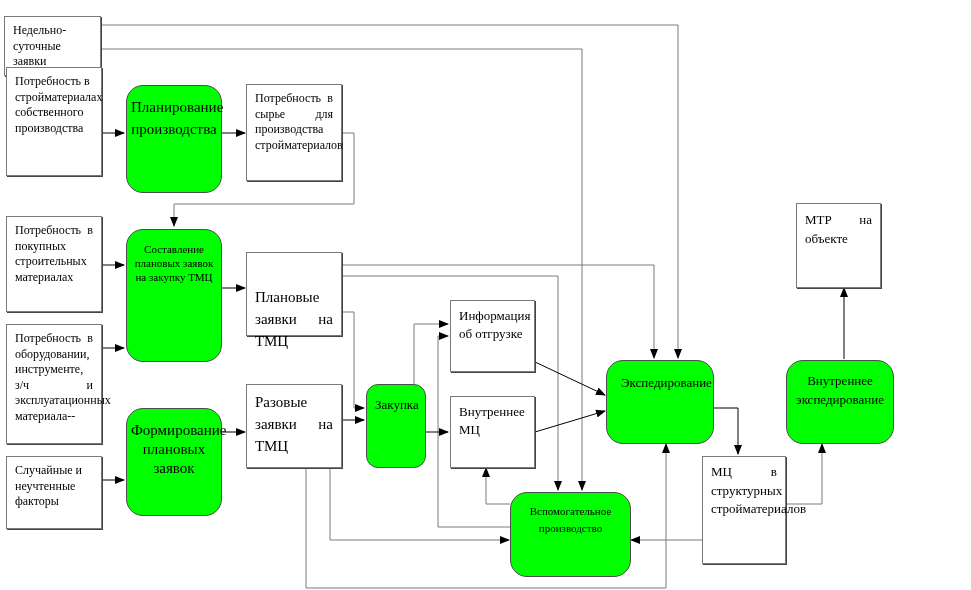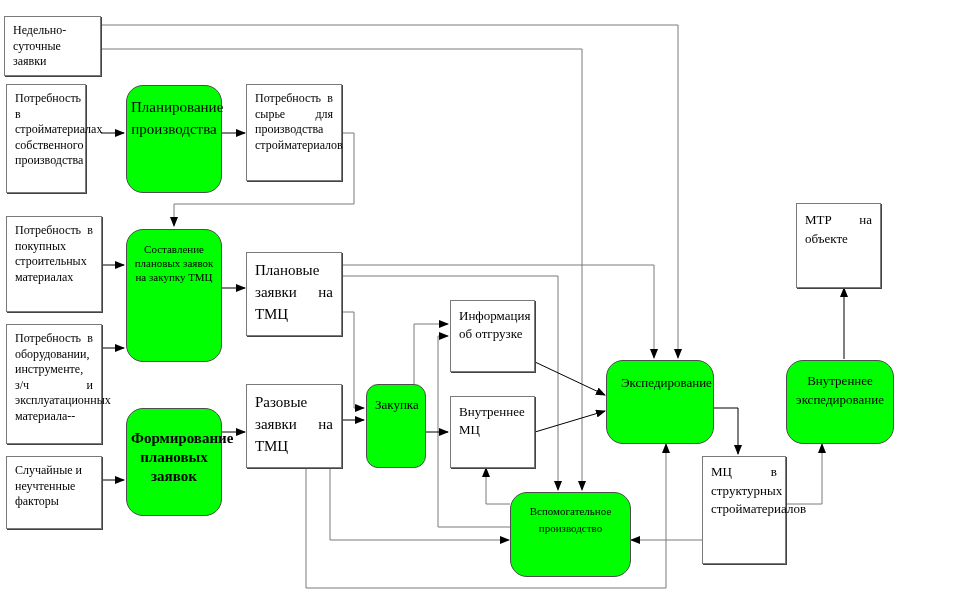--- a/index.html
+++ b/index.html
@@ -77,60 +77,60 @@
   <line class="gray" x1="702" y1="540" x2="631" y2="540" marker-end="url(#ah)"></line>
 
   <polyline class="gray" points="786,504 822,504 822,444" marker-end="url(#ah)"></polyline>
 
   <line x1="844" y1="359" x2="844" y2="288" marker-end="url(#ah)"></line>
 </svg>
 
 <div class="box" style="left:4px;top:16px;width:97px;height:60px;padding-left:41px;">
   <div class="txt small">Недельно-суточные заявки</div>
 </div>
-<div class="box" style="left:6px;top:84px;width:80px;height:109px;">
+<div class="box" style="left:6px;top:67px;width:96px;height:109px;">
   <div class="txt small">Потребность в стройматериалах собственного производства</div>
 </div>
 <div class="box" style="left:6px;top:216px;width:96px;height:96px;">
   <div class="txt small justify">Потребность в покупных строительных материалах</div>
 </div>
 <div class="box" style="left:6px;top:324px;width:96px;height:120px;">
   <div class="txt small justify">Потребность в оборудовании, инструменте, з/ч и эксплуатационных материала--</div>
 </div>
 <div class="box" style="left:6px;top:456px;width:96px;height:73px;">
   <div class="txt small">Случайные и неучтенные факторы</div>
 </div>
 
 <div class="green" style="left:126px;top:85px;width:96px;height:108px;">
   <div class="txt large" style="top:10px;line-height:21px;">Планирование производства</div>
 </div>
 <div class="green" style="left:126px;top:229px;width:96px;height:133px;">
   <div class="txt" style="top:12px;font-size:11px;line-height:14px;">Составление плановых заявок на закупку ТМЦ</div>
 </div>
 <div class="green" style="left:126px;top:408px;width:96px;height:108px;">
-  <div class="txt" style="top:20px;font-size:15px;line-height:19px;font-weight:bold;">Формирование плановых заявок</div>
+  <div class="txt" style="top:12px;font-size:15px;line-height:19px;">Формирование плановых заявок</div>
 </div>
 <div class="green" style="left:366px;top:384px;width:60px;height:84px;border-radius:12px;">
   <div class="txt" style="top:10px;font-size:13px;line-height:19px;left:8px;right:8px;">Закупка</div>
 </div>
 <div class="green" style="left:606px;top:360px;width:108px;height:84px;">
   <div class="txt" style="top:12px;font-size:13px;line-height:19px;left:14px;right:14px;">Экспедирование</div>
 </div>
 <div class="green" style="left:786px;top:360px;width:108px;height:84px;">
   <div class="txt" style="top:10px;font-size:13px;line-height:19px;">Внутреннее экспедирование</div>
 </div>
 <div class="green" style="left:510px;top:492px;width:121px;height:85px;">
   <div class="txt" style="top:10px;font-size:11px;line-height:17px;left:6px;right:6px;">Вспомогательное производство</div>
 </div>
 
 <div class="box" style="left:246px;top:84px;width:96px;height:97px;">
   <div class="txt small justify">Потребность в сырье для производства стройматериалов</div>
 </div>
 <div class="box" style="left:246px;top:252px;width:96px;height:84px;">
-  <div class="txt large justify" style="line-height:20px;">Плановые заявки на ТМЦ</div>
+  <div class="txt large justify" style="line-height:20px;margin-top:27px;">Плановые заявки на ТМЦ</div>
 </div>
 <div class="box" style="left:246px;top:384px;width:96px;height:84px;">
   <div class="txt large justify" style="line-height:20px;">Разовые заявки на ТМЦ</div>
 </div>
 <div class="box" style="left:450px;top:300px;width:85px;height:72px;">
   <div class="txt justify" style="font-size:13px;line-height:18px;">Информация об отгрузке</div>
 </div>
 <div class="box" style="left:450px;top:396px;width:85px;height:72px;">
   <div class="txt" style="font-size:13px;line-height:18px;">Внутреннее МЦ</div>
 </div>

